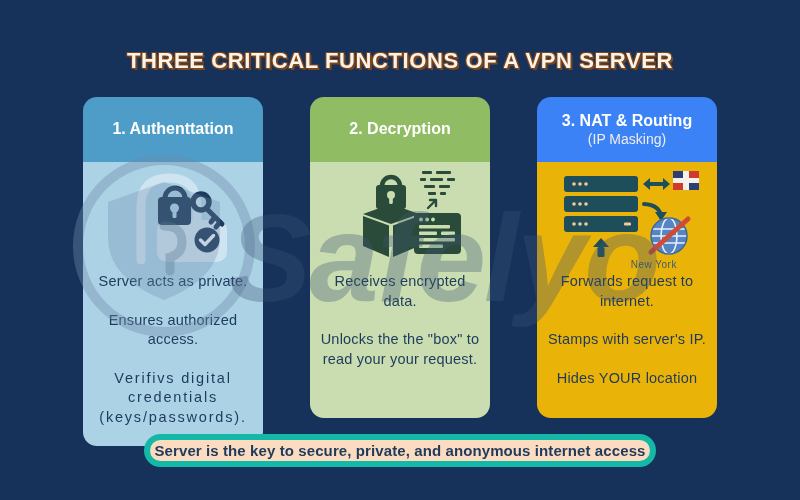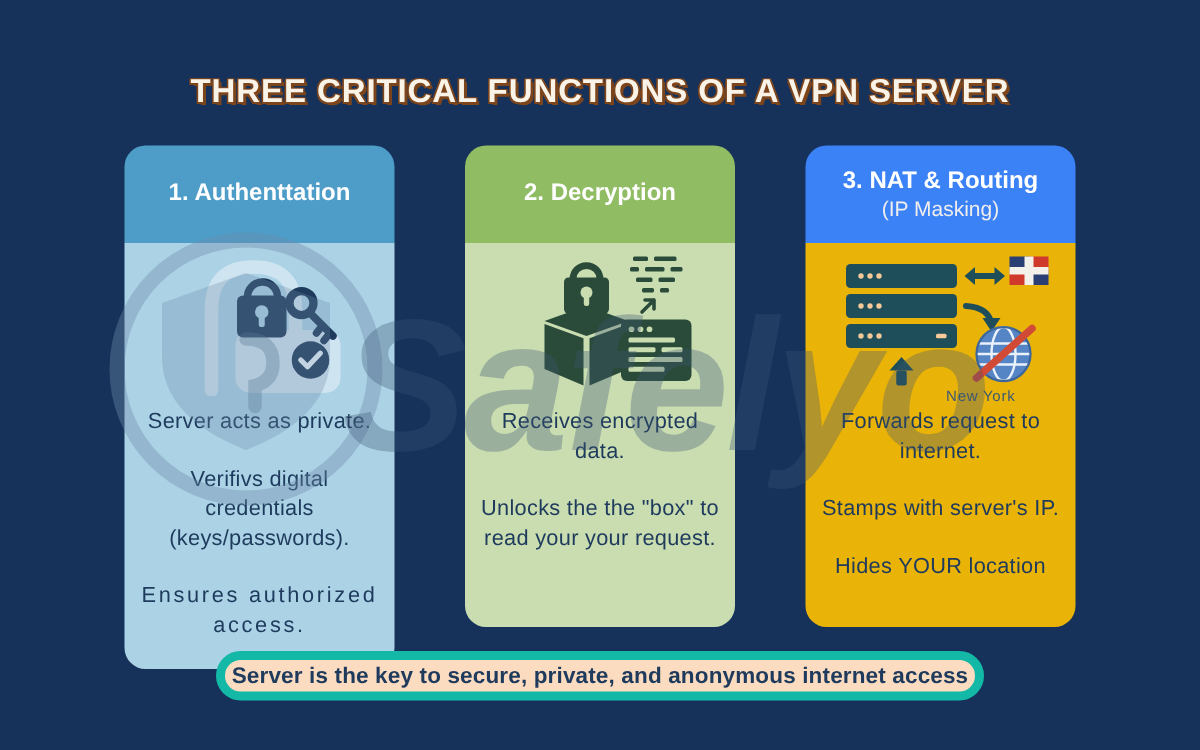--- a/index.html
+++ b/index.html
@@ -86,22 +86,22 @@
 
             <circle cx="98" cy="38" r="8" fill="none" stroke="#1e3a5c" stroke-width="5.5"></circle>
             <path d="M103,44 L119,60 M112,53 L108,58 M117,58 L113,63" fill="none" stroke="#1e3a5c" stroke-width="5" stroke-linecap="round"></path>
 
             <circle cx="104" cy="76" r="12.5" fill="#1e3a5c"></circle>
             <path d="M97.5,76 l4.5,4.5 l8.5,-9" fill="none" stroke="#e7f2f9" stroke-width="3.5" stroke-linecap="round" stroke-linejoin="round"></path>
           </svg>
         </div>
         <div class="card-text">
           <p>Server acts as private.</p>
+          <p>Ensures authorized access.</p>
           <p>Verifivs digital credentials (keys/passwords).</p>
-          <p>Ensures authorized access.</p>
         </div>
       </div>
     </div>
 
     <div class="card card2">
       <div class="card-header">
         <span>2. Decryption</span>
       </div>
       <div class="card-body">
         <div class="icon-zone">

